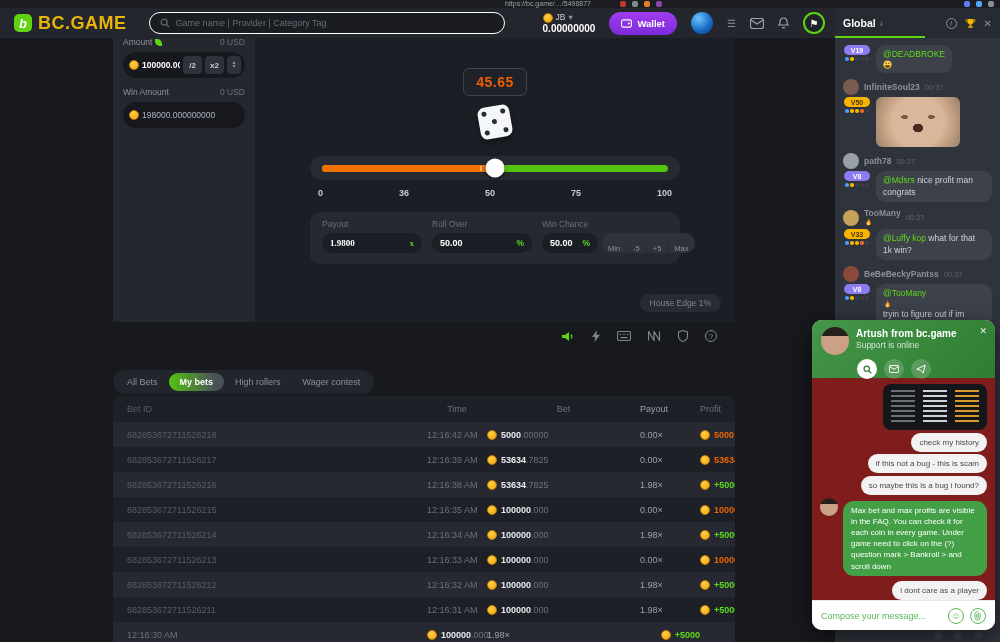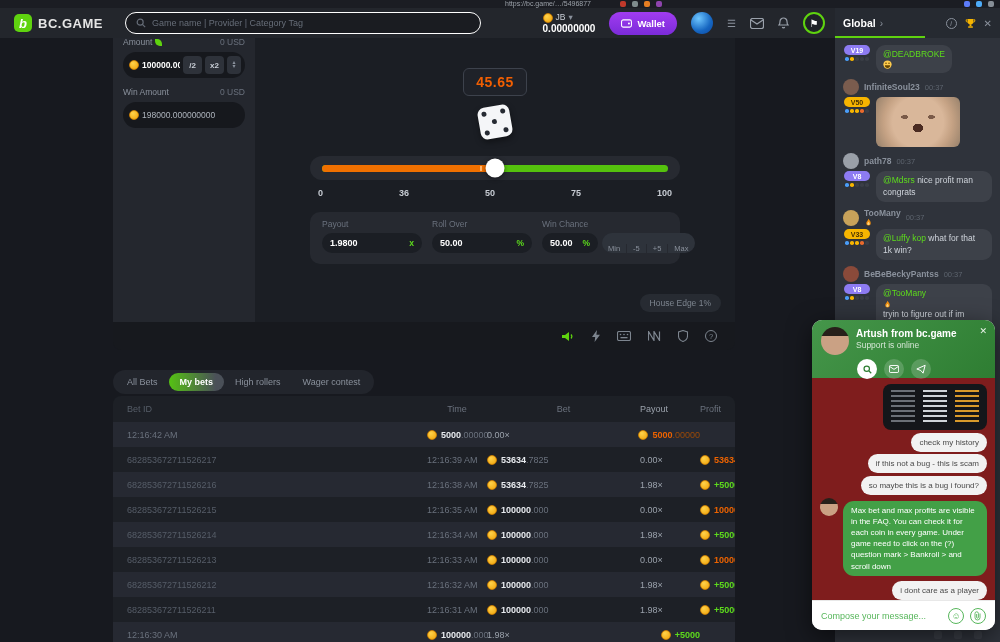--- a/index.html
+++ b/index.html
@@ -11,21 +11,21 @@
   .b-url { position:absolute; left:505px; top:0; font-size:7px; color:#9aa0a8; white-space:nowrap; line-height:8px; }
   .b-ext { position:absolute; left:620px; top:1px; display:flex; gap:6px; }
   .b-ext i { width:6px; height:6px; border-radius:2px; display:block; }
   .b-right { position:absolute; right:6px; top:1px; display:flex; gap:6px; }
   .b-right i { width:6px; height:6px; border-radius:2px; display:block; }
 
   
   .navbar { position:absolute; top:8px; left:0; width:835px; height:30px; background:#23262c; display:flex; align-items:center; padding:0 10px 0 14px; z-index:50; }
   .logo { display:flex; align-items:center; gap:6px; }
   .logo-ic { width:18px; height:18px; background:#5fd30f; border-radius:5px; color:#fff; font-weight:bold; font-size:13px; display:flex; align-items:center; justify-content:center; font-style:italic; }
-  .logo-tx { color:#e5e5e5; font-weight:bold; font-size:13px; letter-spacing:.5px; }
+  .logo-tx { color:#eab308; font-weight:bold; font-size:18px; letter-spacing:.5px; }
   .searchbar { margin-left:22px; width:356px; height:22px; background:#1a1c21; border:1px solid #ffffff; border-radius:11px; display:flex; align-items:center; padding:0 10px; gap:6px; }
   .searchbar .ph { color:#666d78; font-size:9px; }
   .nav-right { margin-left:auto; display:flex; align-items:center; gap:14px; }
   .balance { display:flex; flex-direction:column; align-items:flex-start; line-height:1.1; }
   .bal-top { display:flex; align-items:center; gap:3px; font-size:8.5px; color:#c9ced6; }
   .bal-num { font-size:10px; font-weight:bold; color:#ffffff; }
   .coin { width:10px; height:10px; border-radius:50%; background:radial-gradient(circle at 35% 30%, #ffd24a, #f0a30a); border:1px solid #c97f06; display:inline-block; flex:none; }
   .wallet-btn { height:23px; padding:0 12px; border-radius:12px; background:linear-gradient(180deg,#a13cf0,#7b2bd9); display:flex; align-items:center; gap:5px; color:#fff; font-size:9.5px; font-weight:bold; cursor:pointer; }
   .avatar { width:22px; height:22px; border-radius:50%; background:radial-gradient(circle at 35% 30%, #6ec6ff, #1565c0 60%, #0d47a1); }
   .menu-gl { color:#8a919c; font-size:10px; }
@@ -58,21 +58,21 @@
   .track-orange { position:absolute; top:0; left:0; height:100%; background:#f07000; border-radius:4px 0 0 4px; }
   .slider-marker { position:absolute; top:1px; width:2px; height:5px; background:#ffb36b; }
   .slider-handle { position:absolute; top:50%; width:19px; height:19px; background:#ffffff; border-radius:50%; transform:translate(-50%,-50%); box-shadow:0 1px 4px rgba(0,0,0,.5); cursor:grab; }
   .scale-row { position:absolute; top:158px; left:55px; width:370px; display:flex; justify-content:space-between; padding:0 8px; font-size:9px; font-weight:bold; color:#c7ccd3; }
   .fields-panel { position:absolute; top:182px; left:55px; width:370px; height:52px; background:#262930; border-radius:10px; display:flex; gap:10px; padding:7px 12px; }
   .field { display:flex; flex-direction:column; gap:4px; }
   .field .flabel { font-size:8.5px; color:#6a717d; }
   .finput { height:20px; background:#1b1e24; border-radius:10px; display:flex; align-items:center; padding:0 8px; gap:6px; }
   .finput .fval { font-size:9px; font-weight:bold; color:#fff; flex:1; }
   .finput .fsuf { font-size:8.5px; color:#5ddb1c; font-weight:bold; }
-  .f1 .finput { width:100px; } .f2 .finput { width:100px; }
+  .f1 .finput { width:100px;font-family:Liberation Serif, serif; } .f2 .finput { width:100px; }
   .f3-row { display:flex; gap:4px; }
   .f3 .finput { width:56px; }
   .chance-btns { height:20px; background:#2e333b; border-radius:10px; display:flex; align-items:flex-end; }
   .chance-btns span { font-size:7.5px; color:#8a919c; padding:0 6px; cursor:pointer; border-right:1px solid #262930; }
   .chance-btns span:last-child { border-right:none; }
   .house-edge { position:absolute; top:264px; right:14px; background:#272b32; border-radius:11px; padding:4px 10px; font-size:8.5px; color:#7d858f; }
   .card-footer { height:28px; background:#17191e; display:flex; align-items:center; justify-content:flex-end; gap:17px; padding-right:18px; }
   .gf-ic { color:#7d858f; display:flex; align-items:center; cursor:pointer; }
   .help-circle { width:12px; height:12px; border:1px solid #7d858f; border-radius:50%; color:#7d858f; font-size:7.5px; display:flex; align-items:center; justify-content:center; }
 
@@ -363,20 +363,21 @@
   <div class="bets-table">
     <div class="trow head">
       <span class="c-id">Bet ID</span>
       <span class="c-time">Time</span>
       <span class="c-bet" style="justify-content:center">Bet</span>
       <span class="c-pay">Payout</span>
       <span style="text-align:right">Profit</span>
     </div>
     <div id="bets-tbody">
         <div class="trow odd">
+    <span class="c-id">682853672711526218</span>
     <span class="c-time">12:16:42 AM</span>
     <span class="c-bet">
             <span class="coin"></span>
             <span><span class="bet-int">5000</span><span class="bet-dec">.00000</span></span>
           </span>
     <span class="c-pay">0.00×</span>
     <span class="c-profit p-loss">
             <span class="coin"></span>
             <span><span class="p-int">5000</span><span class="p-dec">.00000</span></span>
           </span>

